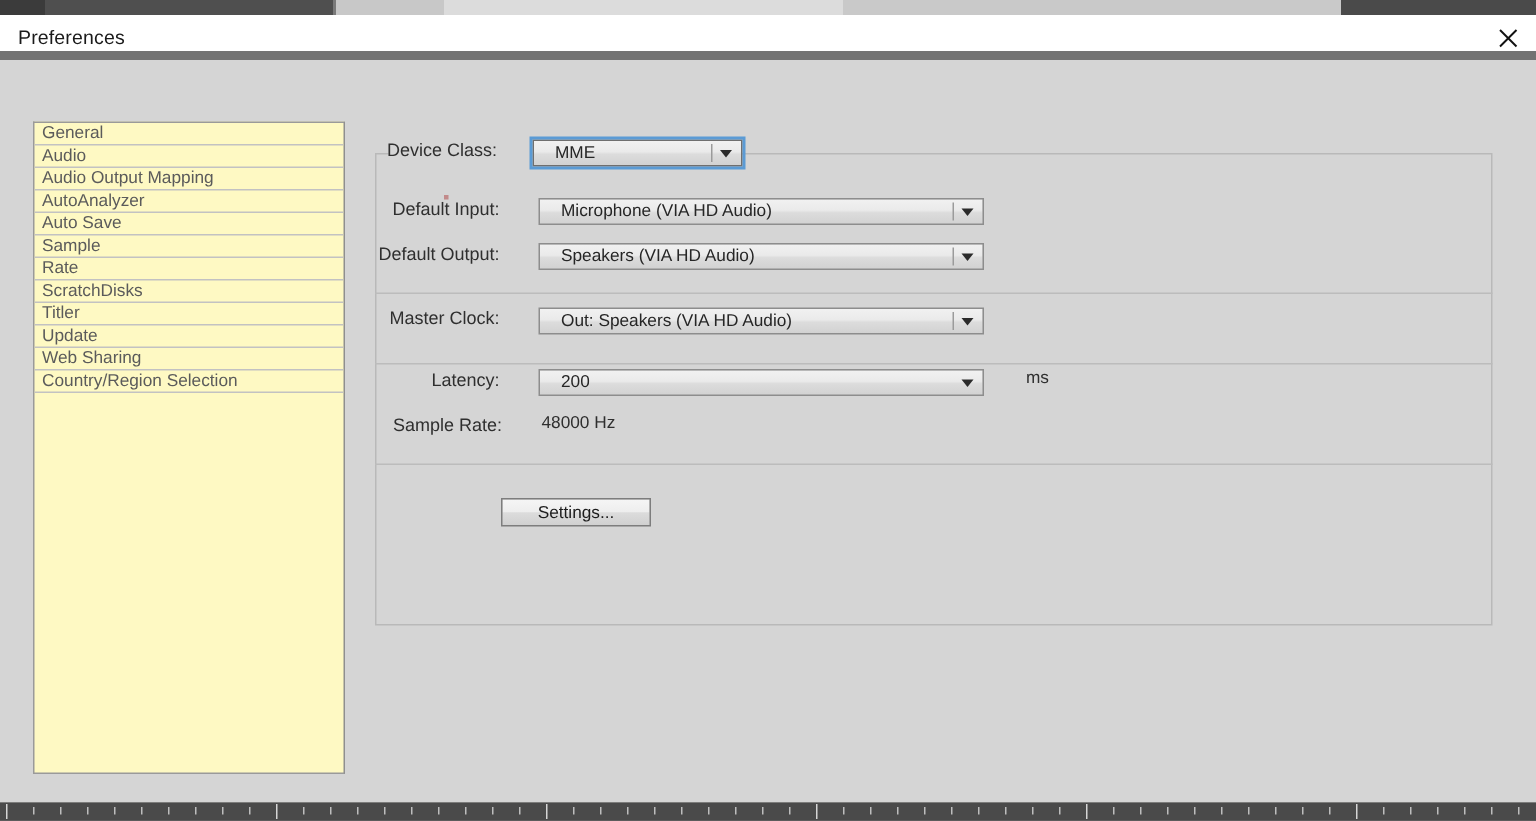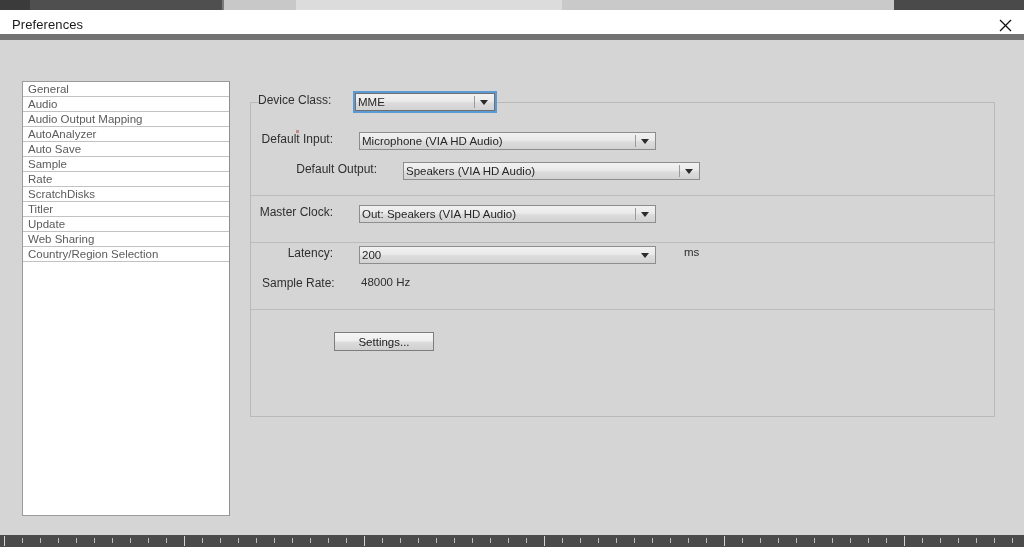--- a/index.html
+++ b/index.html
@@ -60,21 +60,21 @@
   .dialog-body {
     position: relative;
     height: 495px;
     background: #d5d5d5;
   }
 
   
   .catlist {
     position: absolute; left: 22px; top: 41px;
     width: 208px; height: 435px;
-    background: #ffffff;
+    background: #fef9c3;
     border: 1px solid #9a9a9a;
     border-right-color: #8f8f8f;
     overflow: hidden;
   }
   .cat-item {
     height: 15px; line-height: 15px;
     padding-left: 5px;
     font-size: 11.5px;
     color: #5b5b5b;
     border-bottom: 1px solid #c2c2c2;
@@ -111,21 +111,21 @@
   .combo {
     position: relative;
     height: 18px;
     background: linear-gradient(to bottom, #f1f1f1 0%, #eaeaea 45%, #dcdcdc 55%, #d2d2d2 100%);
     border: 1px solid #8d8d8d;
     display: flex; align-items: center;
     cursor: default;
   }
   .combo .val {
     font-size: 11.5px; color: #262626;
-    padding-left: 2px;
+    padding-left: 14px;
     white-space: nowrap; overflow: hidden;
   }
   .combo .arrowbox {
     position: absolute; right: 0; top: 0; bottom: 0;
     width: 20px;
     display: flex; align-items: center; justify-content: center;
   }
   .combo .sep {
     position: absolute; right: 19px; top: 2px; bottom: 2px;
     width: 1px; background: #9b9b9b;
@@ -244,21 +244,21 @@
         <div class="combo" style="width:297px; margin-left:6px;">
           <span class="val">Microphone (VIA HD Audio)</span>
           <span class="sep"></span>
           <span class="arrowbox">
               <span class="caret"></span>
             </span>
         </div>
       </div>
 
       <div class="row" style="left:246px; top:122px;">
-        <div class="lbl" style="width:87px;margin-left:44px;">Default Output:</div>
+        <div class="lbl" style="width:87px;">Default Output:</div>
         <div class="combo" style="width:297px; margin-left:6px;">
           <span class="val">Speakers (VIA HD Audio)</span>
           <span class="sep"></span>
           <span class="arrowbox">
               <span class="caret"></span>
             </span>
         </div>
       </div>
 
       <div class="hsep" style="top:155px;"></div>

